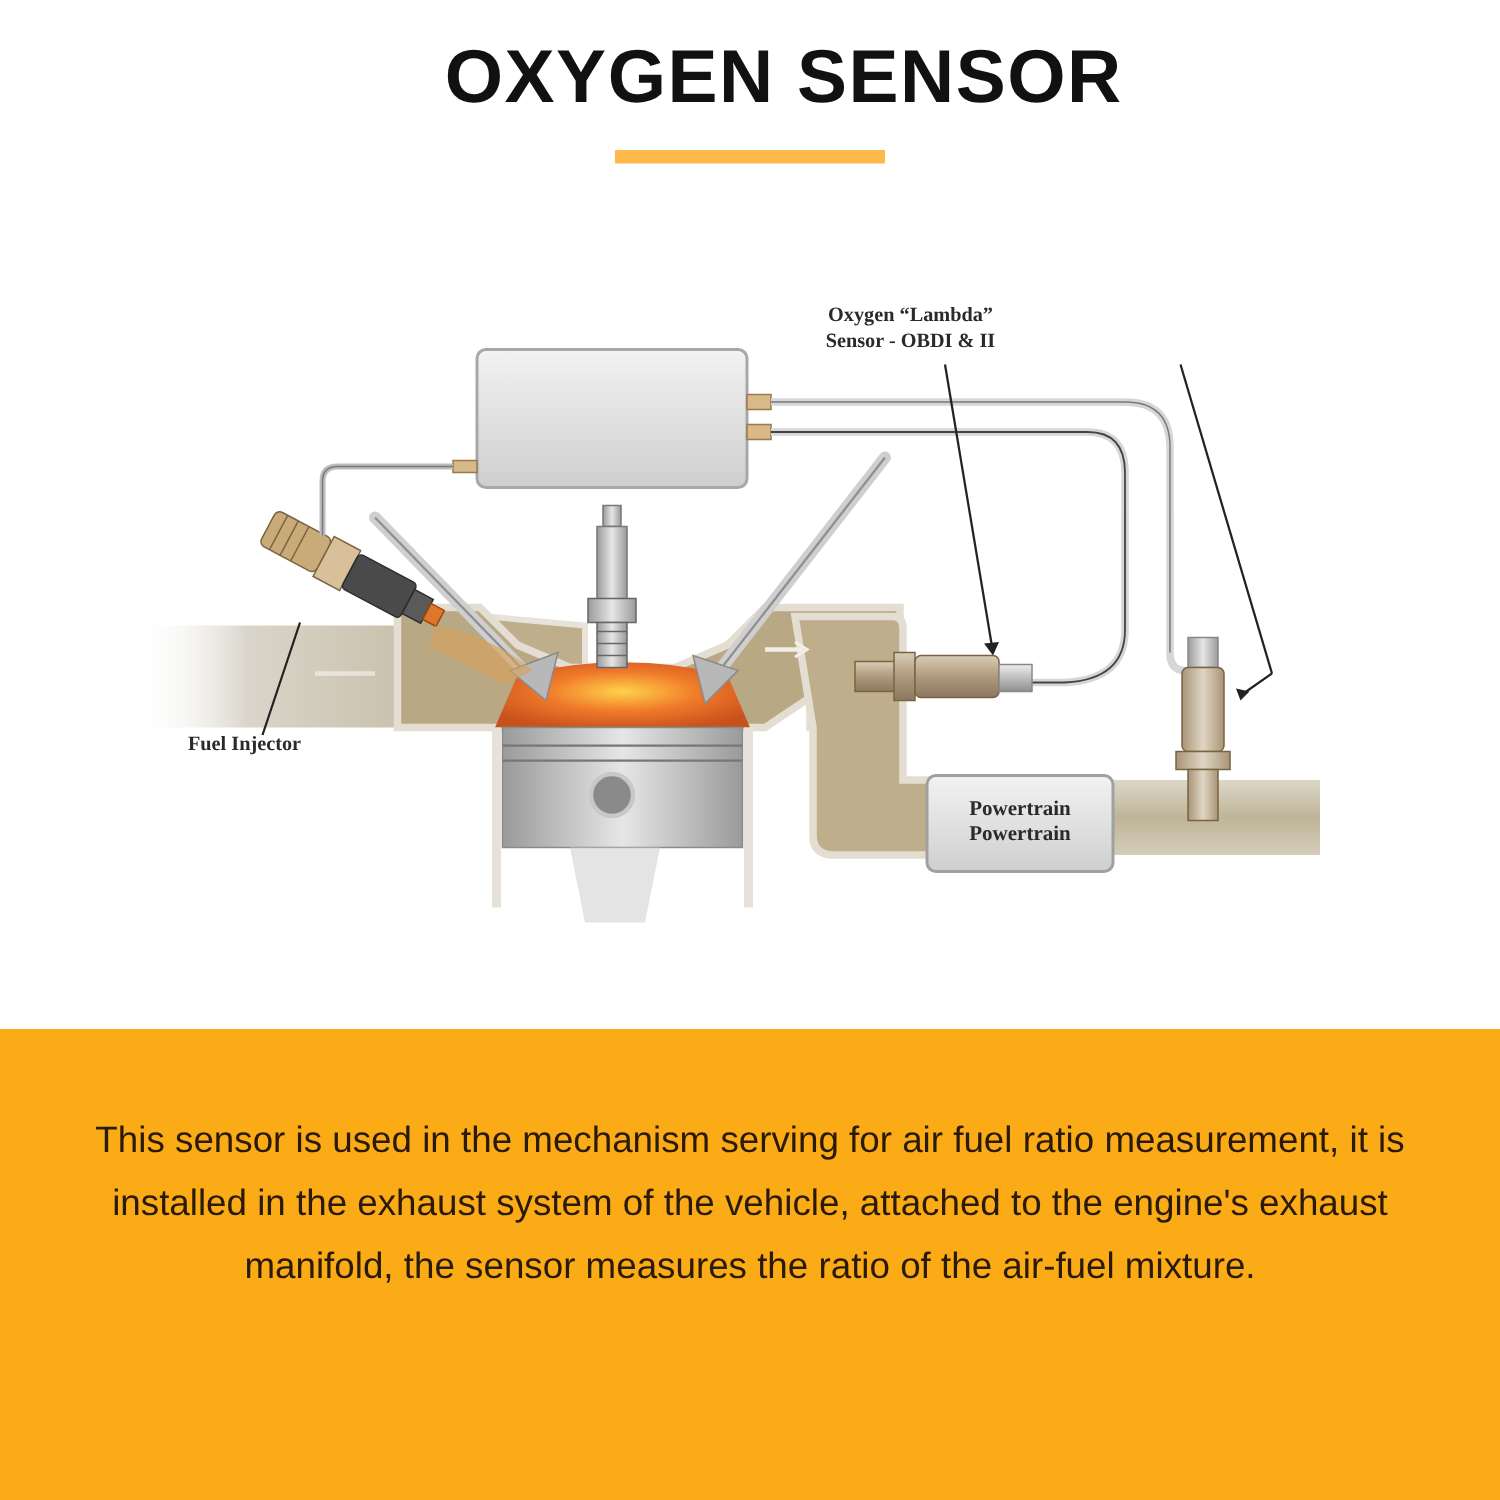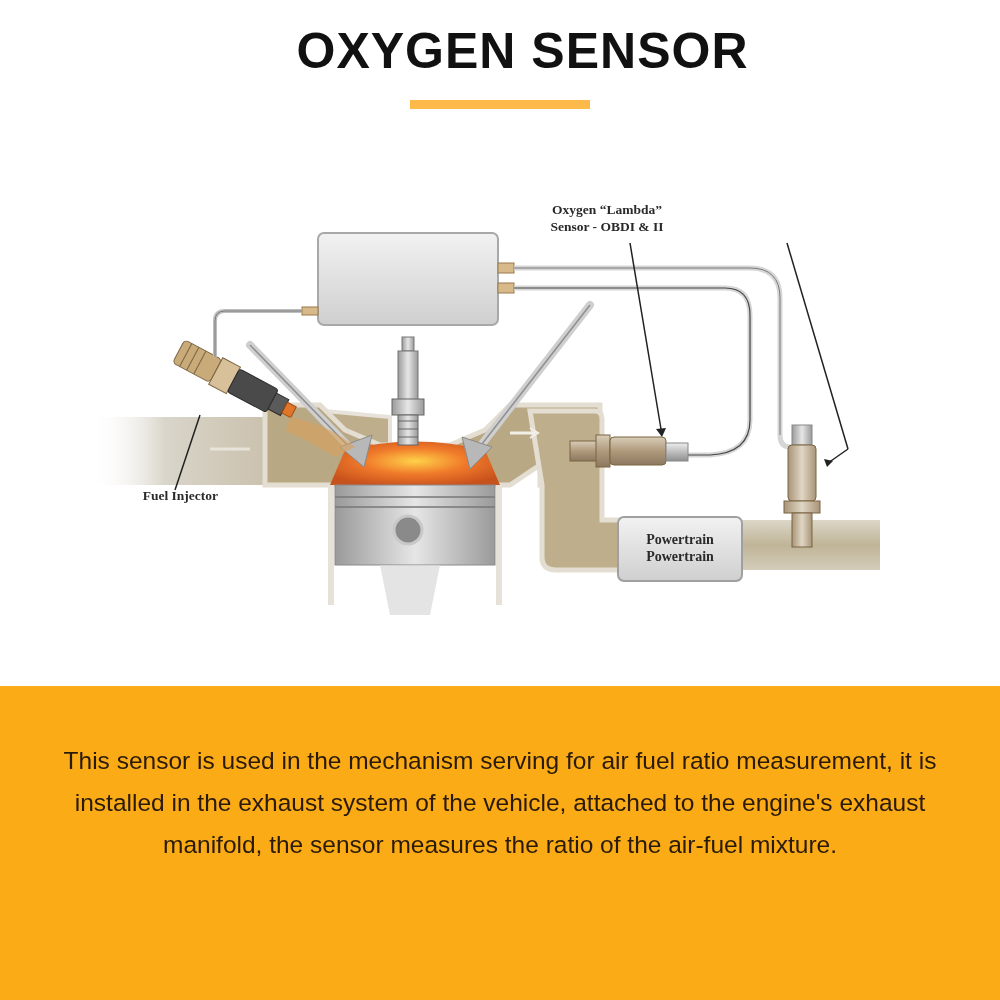--- a/index.html
+++ b/index.html
@@ -21,21 +21,21 @@
     }
     .diagram svg { position: absolute; left: 0; top: 0; }
 
     .label {
       position: absolute; font-weight: bold; font-size: 13.5px; color: #2a2a2a;
       text-align: center; line-height: 17px; font-family: Liberation Serif, serif;
     }
     .pcm-label { left: 238px; top: 75px; width: 160px; font-size: 13.5px; }
     .lambda-label { left: 432px; top: 16px; width: 170px; }
     .downstream-label { left: 608px; top: 16px; width: 172px; }
-    .injector-label { left: 18px; top: 302px; width: 110px; text-align: right; }
+    .injector-label { left: 18px; top: 302px; width: 110px; text-align: center; }
     .cat-label { left: 532px; top: 346px; width: 116px; font-size: 14px; }
 
     .info-band {
       position: absolute; left: 0; top: 686px; width: 1000px; height: 348px;
       background: #FAAB16;
     }
     .info-text {
       position: absolute; left: 60px; top: 54px; width: 880px;
       text-align: center; font-size: 24.5px; line-height: 42px; color: #2a1a0a;
       font-family: "Liberation Sans", sans-serif;

